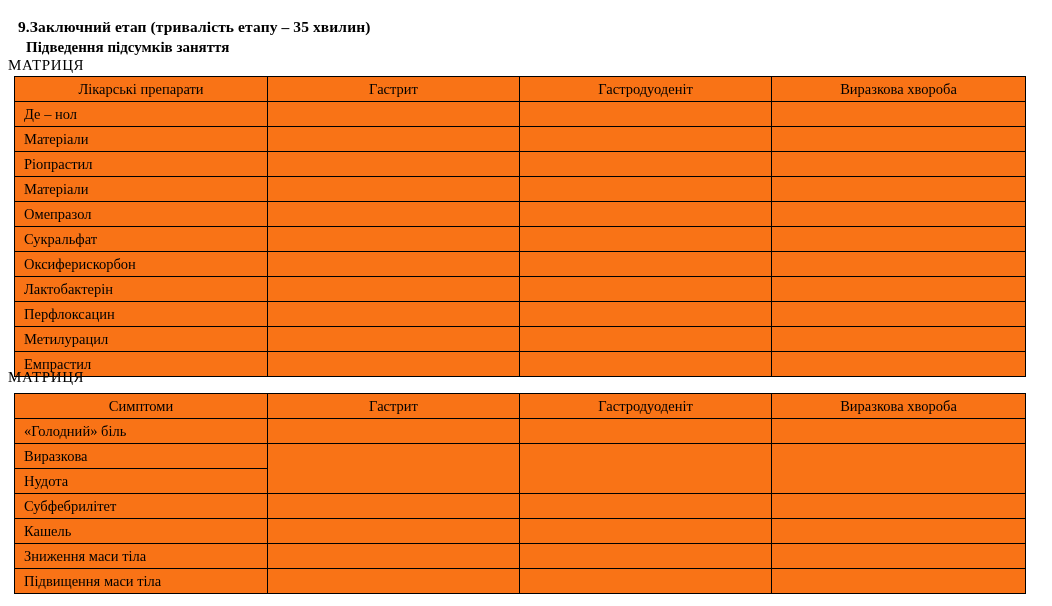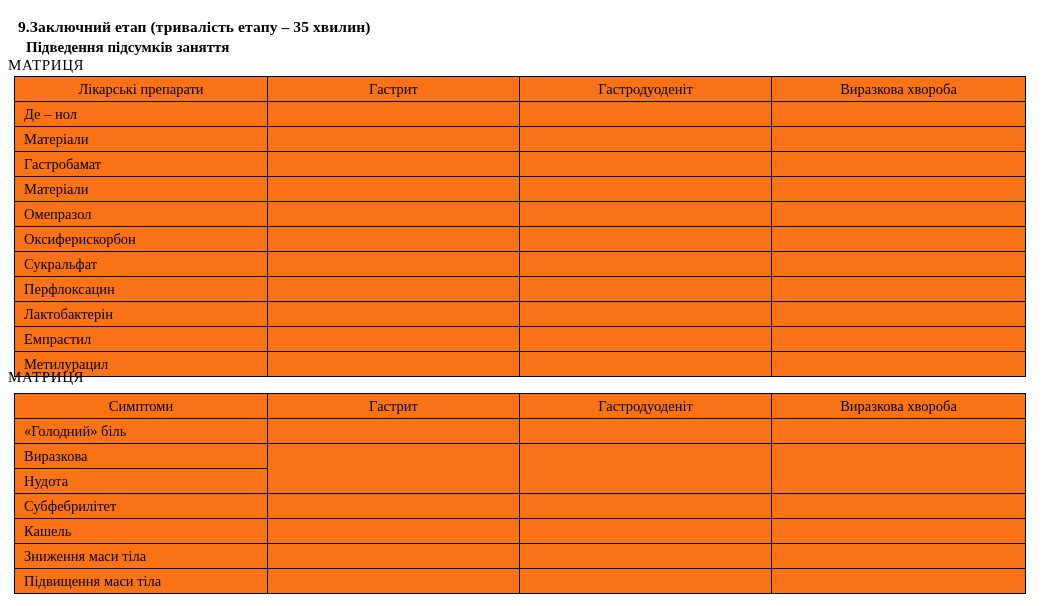--- a/index.html
+++ b/index.html
@@ -164,69 +164,69 @@
         <td class="blank"></td>
         <td class="blank"></td>
       </tr>
       <tr>
         <td class="rowlabel">Матеріали</td>
         <td class="blank"></td>
         <td class="blank"></td>
         <td class="blank"></td>
       </tr>
       <tr>
-        <td class="rowlabel">Гастробамат</td>
+        <td class="rowlabel">Ріопрастил</td>
         <td class="blank"></td>
         <td class="blank"></td>
         <td class="blank"></td>
       </tr>
       <tr>
         <td class="rowlabel">Матеріали</td>
         <td class="blank"></td>
         <td class="blank"></td>
         <td class="blank"></td>
       </tr>
       <tr>
         <td class="rowlabel">Омепразол</td>
         <td class="blank"></td>
         <td class="blank"></td>
         <td class="blank"></td>
       </tr>
       <tr>
+        <td class="rowlabel">Сукральфат</td>
+        <td class="blank"></td>
+        <td class="blank"></td>
+        <td class="blank"></td>
+      </tr>
+      <tr>
         <td class="rowlabel">Оксиферискорбон</td>
         <td class="blank"></td>
         <td class="blank"></td>
         <td class="blank"></td>
       </tr>
       <tr>
-        <td class="rowlabel">Сукральфат</td>
+        <td class="rowlabel">Лактобактерін</td>
         <td class="blank"></td>
         <td class="blank"></td>
         <td class="blank"></td>
       </tr>
       <tr>
         <td class="rowlabel">Перфлоксацин</td>
         <td class="blank"></td>
         <td class="blank"></td>
         <td class="blank"></td>
       </tr>
       <tr>
-        <td class="rowlabel">Лактобактерін</td>
+        <td class="rowlabel">Метилурацил</td>
         <td class="blank"></td>
         <td class="blank"></td>
         <td class="blank"></td>
       </tr>
       <tr>
         <td class="rowlabel">Емпрастил</td>
-        <td class="blank"></td>
-        <td class="blank"></td>
-        <td class="blank"></td>
-      </tr>
-      <tr>
-        <td class="rowlabel">Метилурацил</td>
         <td class="blank"></td>
         <td class="blank"></td>
         <td class="blank"></td>
       </tr>
     </tbody>
   </table>
 
   <div class="matrix-caption matrix-caption-2">МАТРИЦЯ</div>
 
   <table class="matrix t2">

